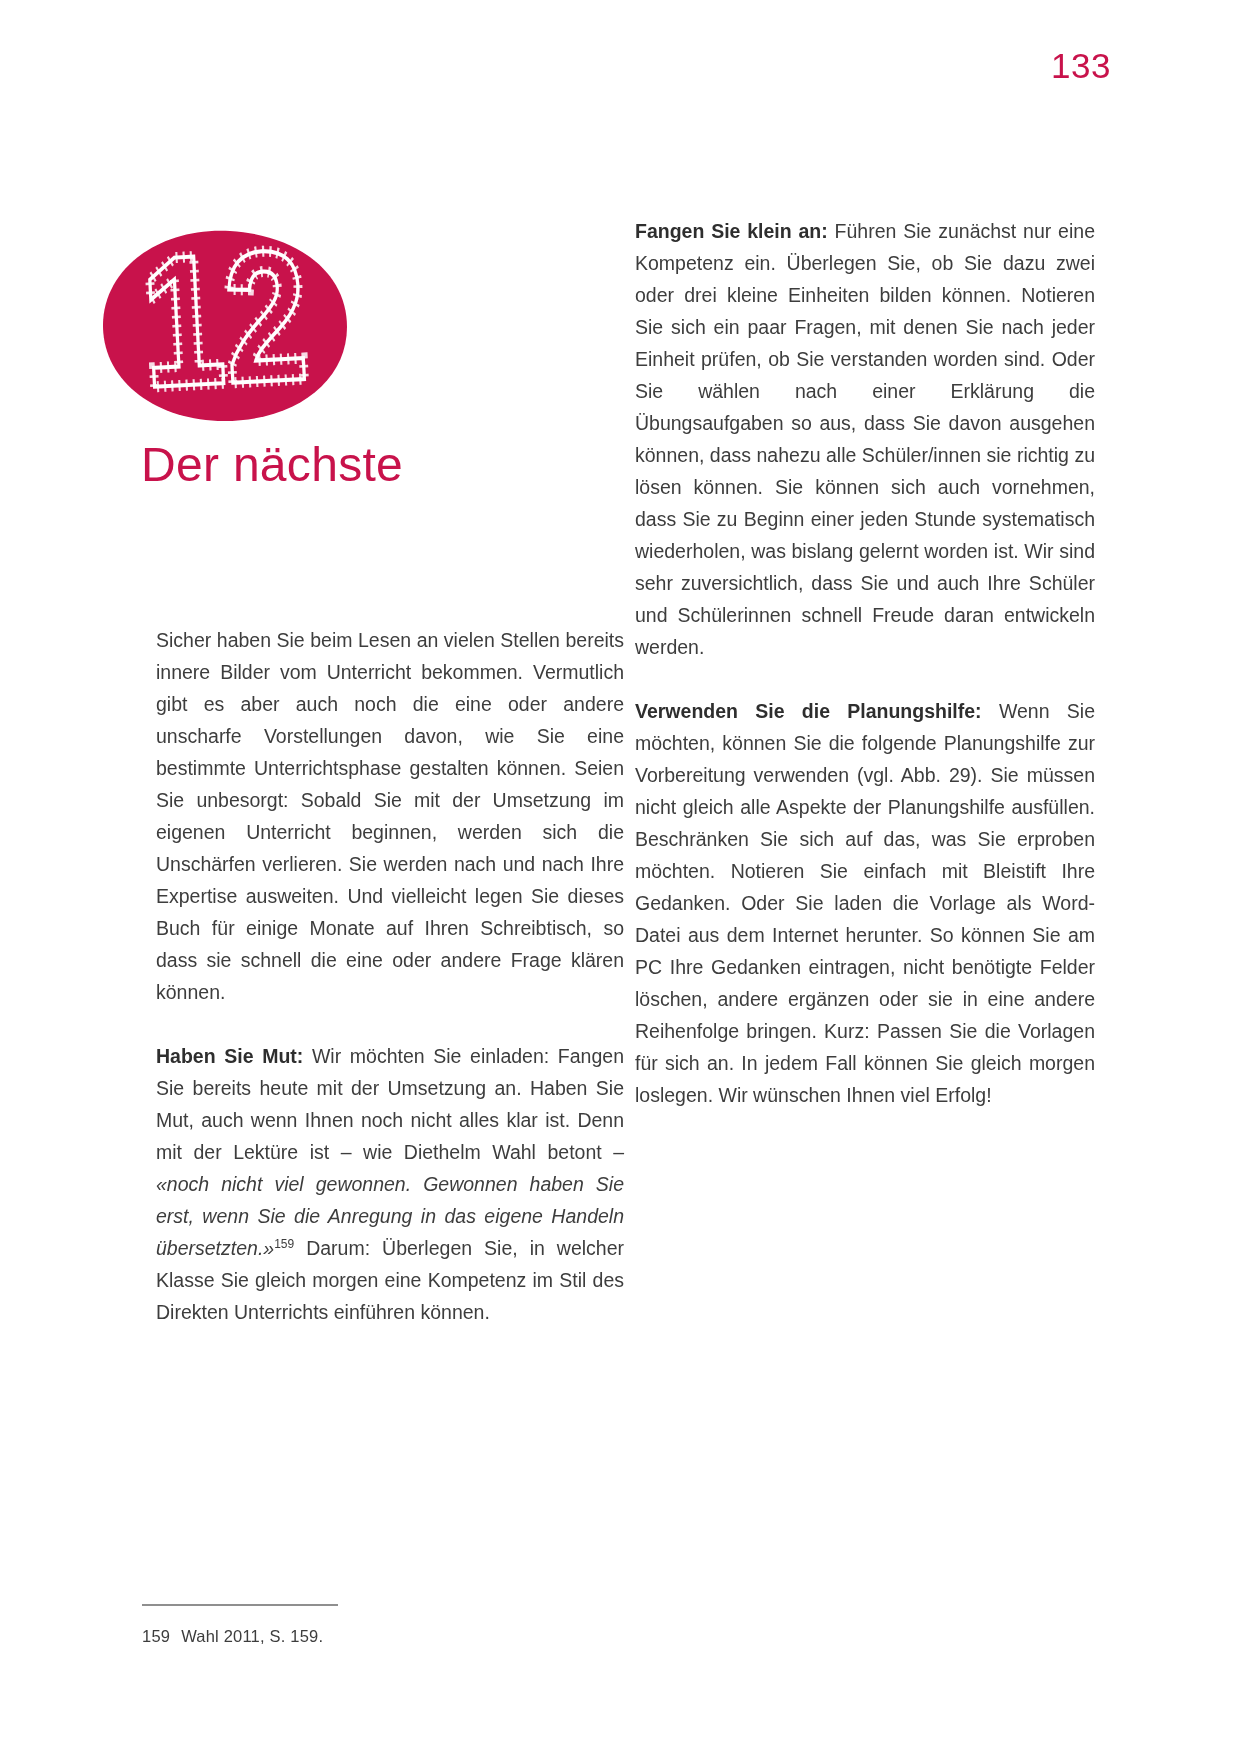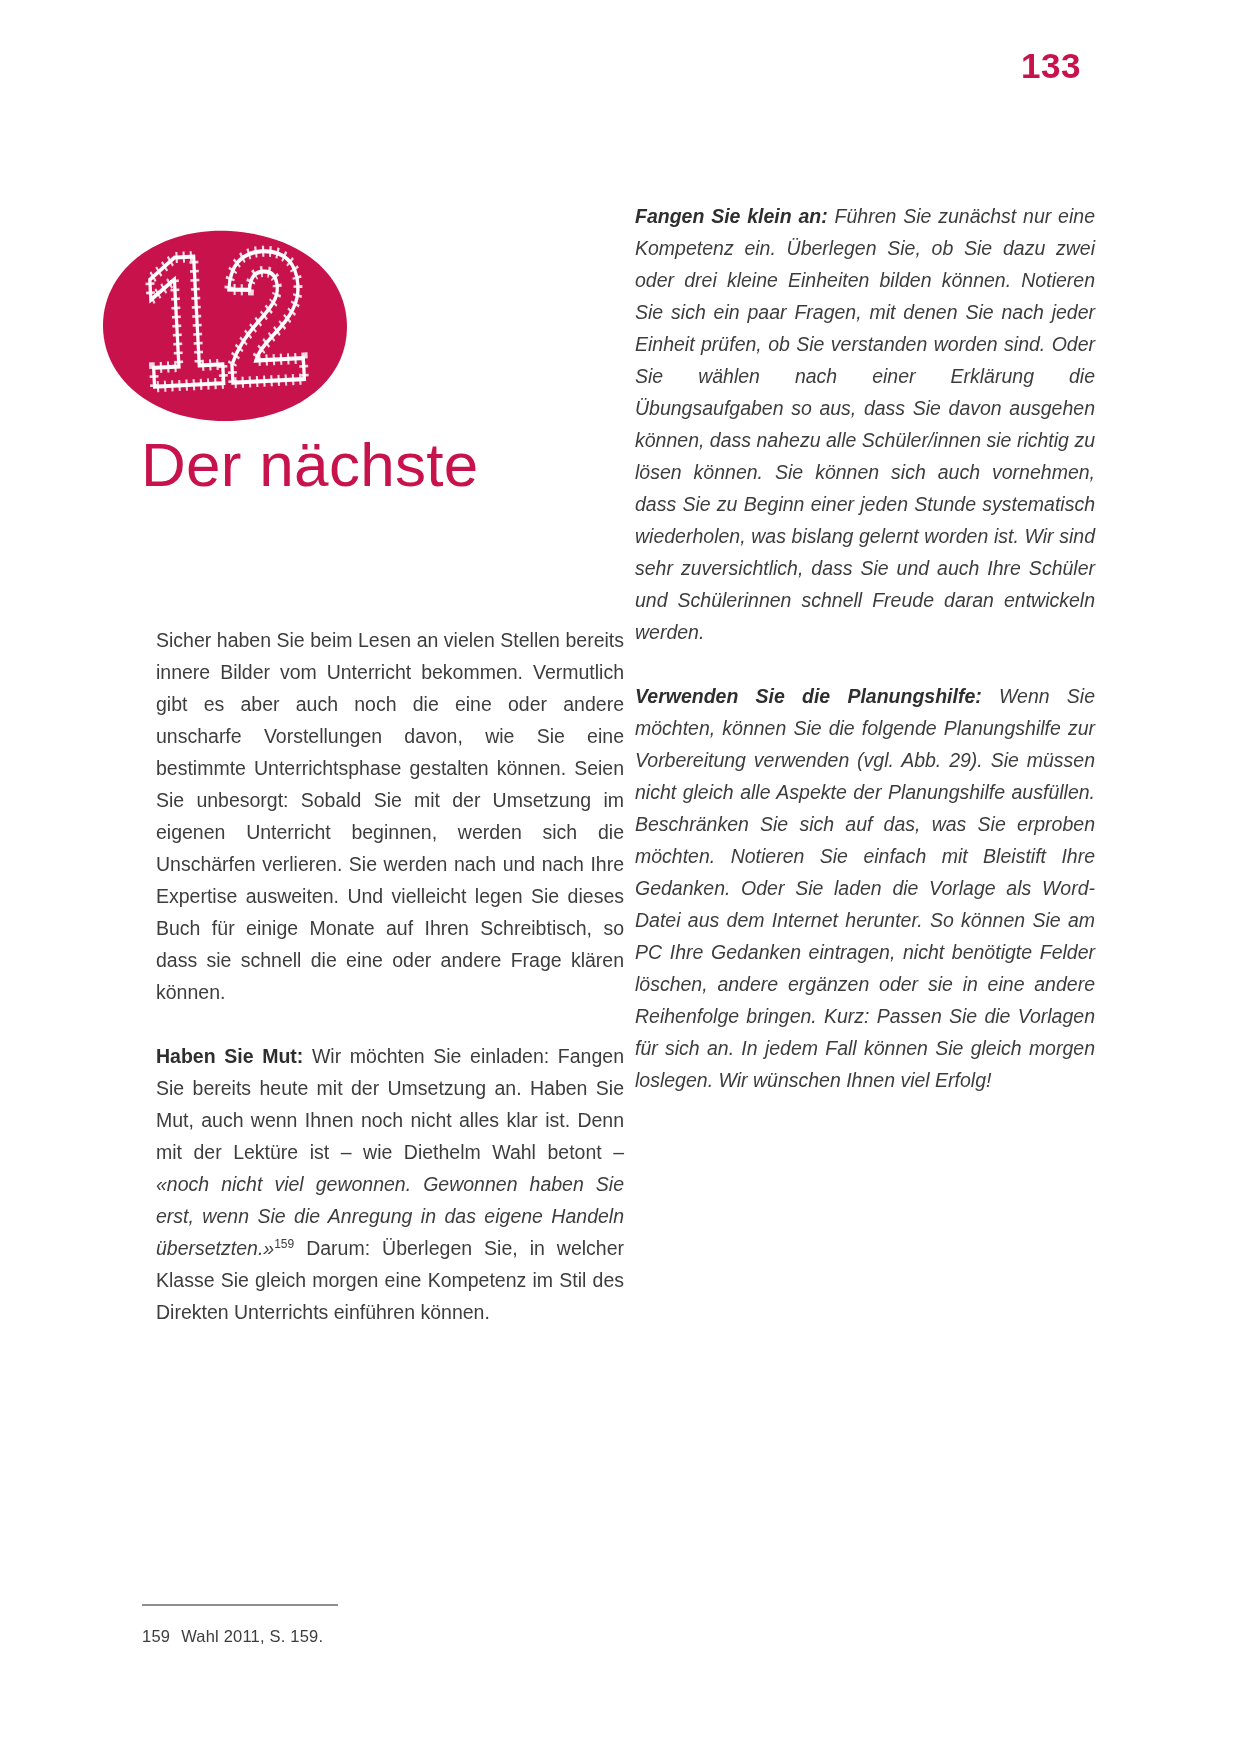--- a/index.html
+++ b/index.html
@@ -4,41 +4,41 @@
 <style>
   :root { --accent: #C8124B; --body-ink: #3d3d3d; }
   * { margin: 0; padding: 0; box-sizing: border-box; }
   html, body { background: #ffffff; }
   body { width: 1240px; height: 1754px; position: relative; overflow: hidden;
          font-family: "Liberation Sans", sans-serif; }
 
   .page { position: relative; width: 1240px; height: 1754px; background: #fff; }
 
   .page-number {
-    position: absolute; top: 46px; right: 159px;
-    font-size: 35px; font-weight: 700; letter-spacing: 0.5px;
+    position: absolute; top: 46px; right: 129px;
+    font-size: 35px; font-weight: 400; letter-spacing: 0.5px;
     color: var(--accent);
   }
 
   .chapter-badge { position: absolute; left: 100px; top: 228px; width: 250px; height: 196px;
                    color: var(--accent); }
   .chapter-badge svg { display: block; width: 250px; height: 196px; }
 
   .chapter-title {
     position: absolute; left: 141px; top: 432px;
-    font-size: 62px; line-height: 66px; font-weight: 300;
+    font-size: 48px; line-height: 66px; font-weight: 300;
     letter-spacing: 0.3px; color: var(--accent);
   }
 
   .col {
     position: absolute; font-size: 19.5px; line-height: 32px;
     text-align: justify; color: var(--body-ink);
   }
   .col-left  { left: 156px; top: 624px; width: 468px; }
-  .col-right { left: 635px; top: 200px; width: 460px; font-style: italic; }
+  .col-right { left: 635px; top: 215px; width: 460px; }
 
   .paragraph { margin: 0 0 32px 0; }
   .paragraph:last-child { margin-bottom: 0; }
   .seg-normal { }
   .seg-bold { font-weight: 700; color: #2e2e2e; }
   .seg-italic { font-style: italic; }
   sup.seg-sup { font-size: 12px; line-height: 0; vertical-align: super; }
 
   .footnote-rule { position: absolute; left: 142px; top: 1604px; width: 196px; height: 2px;
                    background: #8f8f8f; }

